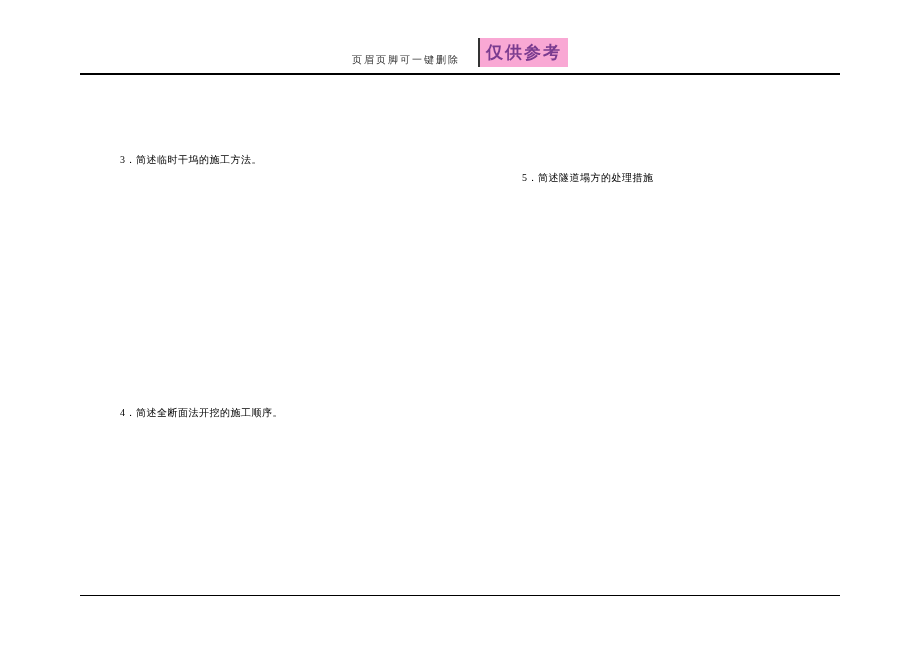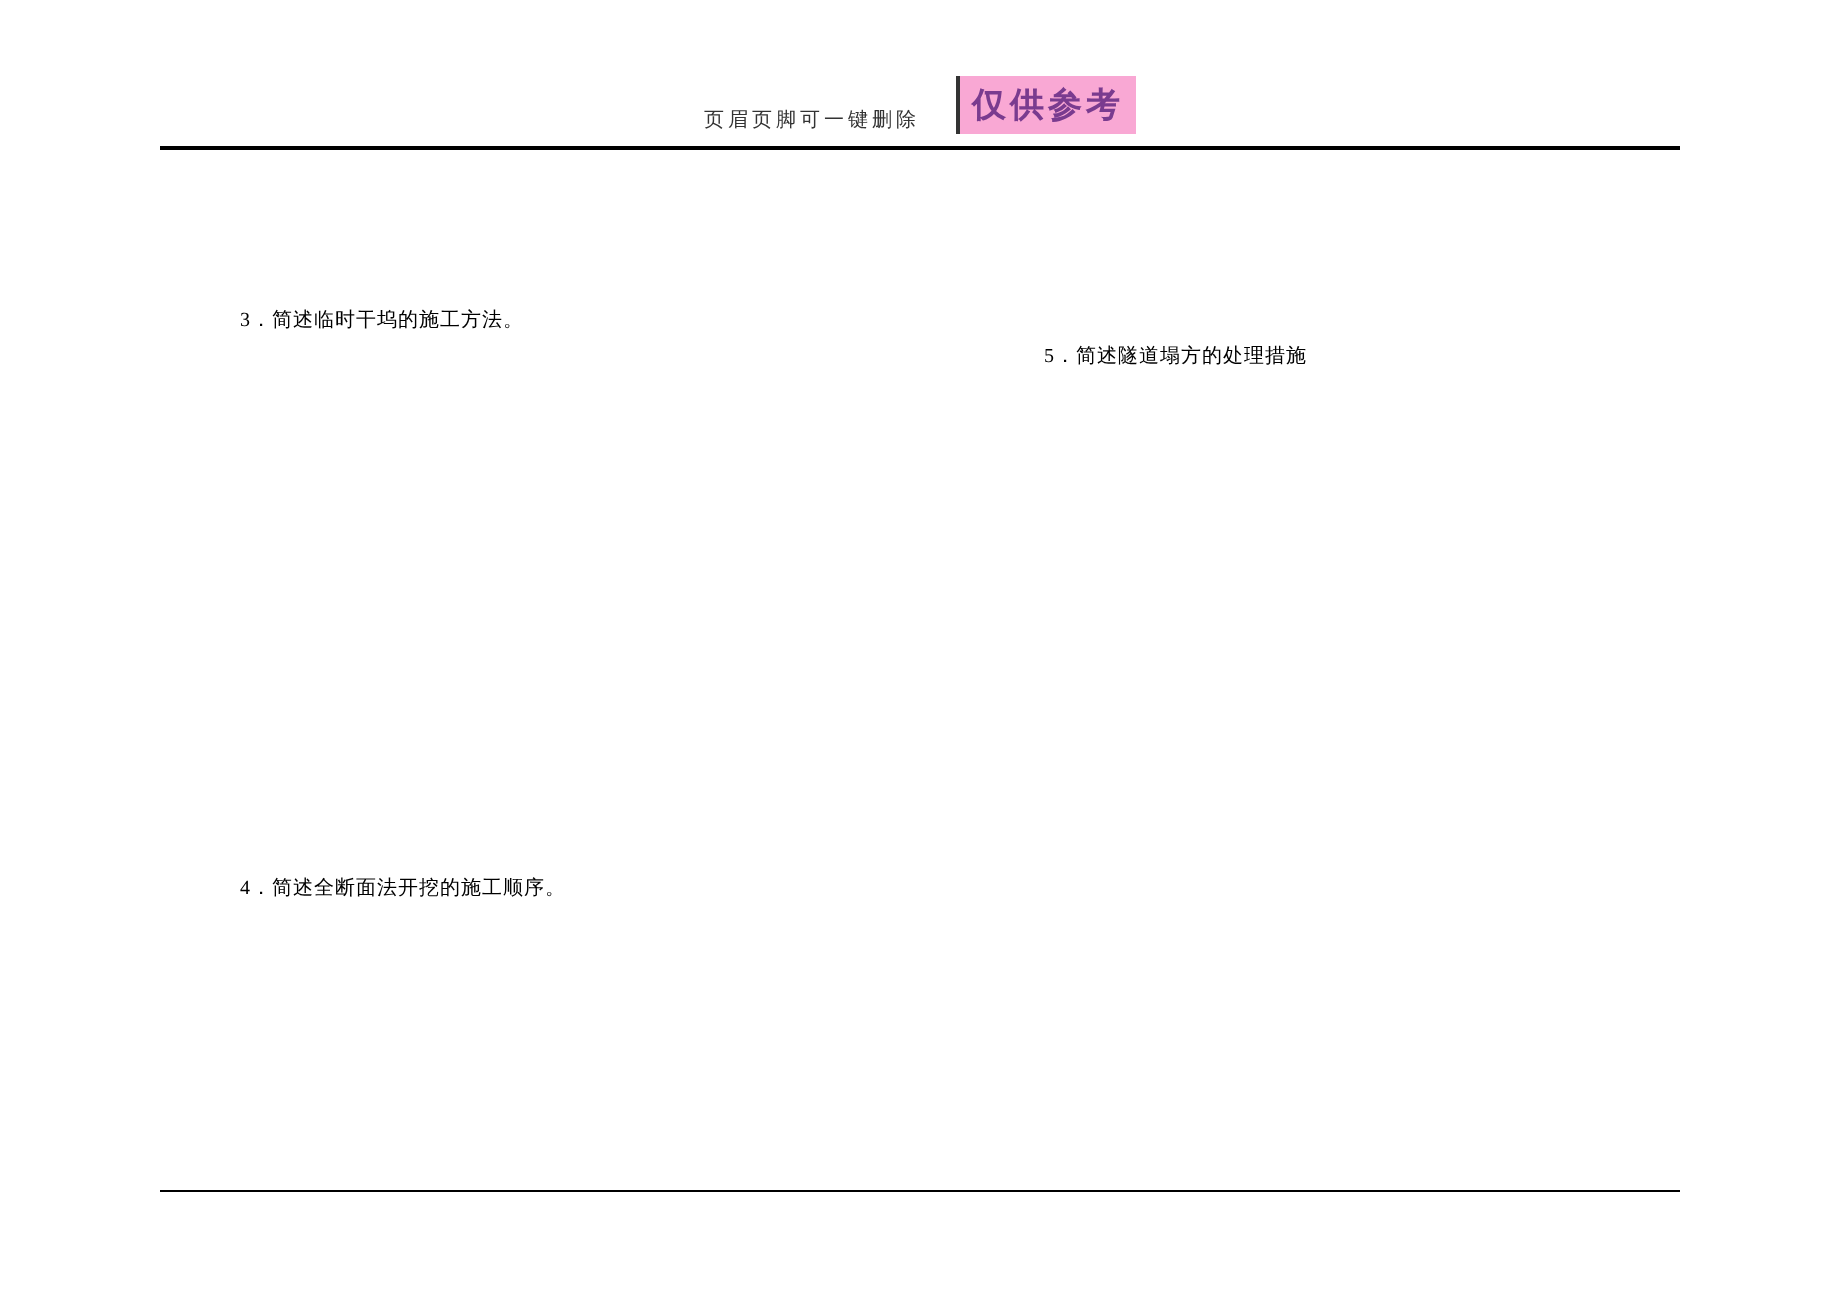--- a/index.html
+++ b/index.html
@@ -65,21 +65,21 @@
       color: #000000;
       font-family: "SimSun", "宋体", serif;
       position: absolute;
       letter-spacing: 0.5px;
     }
     .q3 {
       top: 73px;
       left: 40px;
     }
     .q4 {
-      top: 357px;
+      top: 326px;
       left: 40px;
       text-align: center;
     }
     .q5 {
       top: 91px;
       left: 442px;
     }
     .footer-area {
       position: absolute;
       bottom: 48px;

